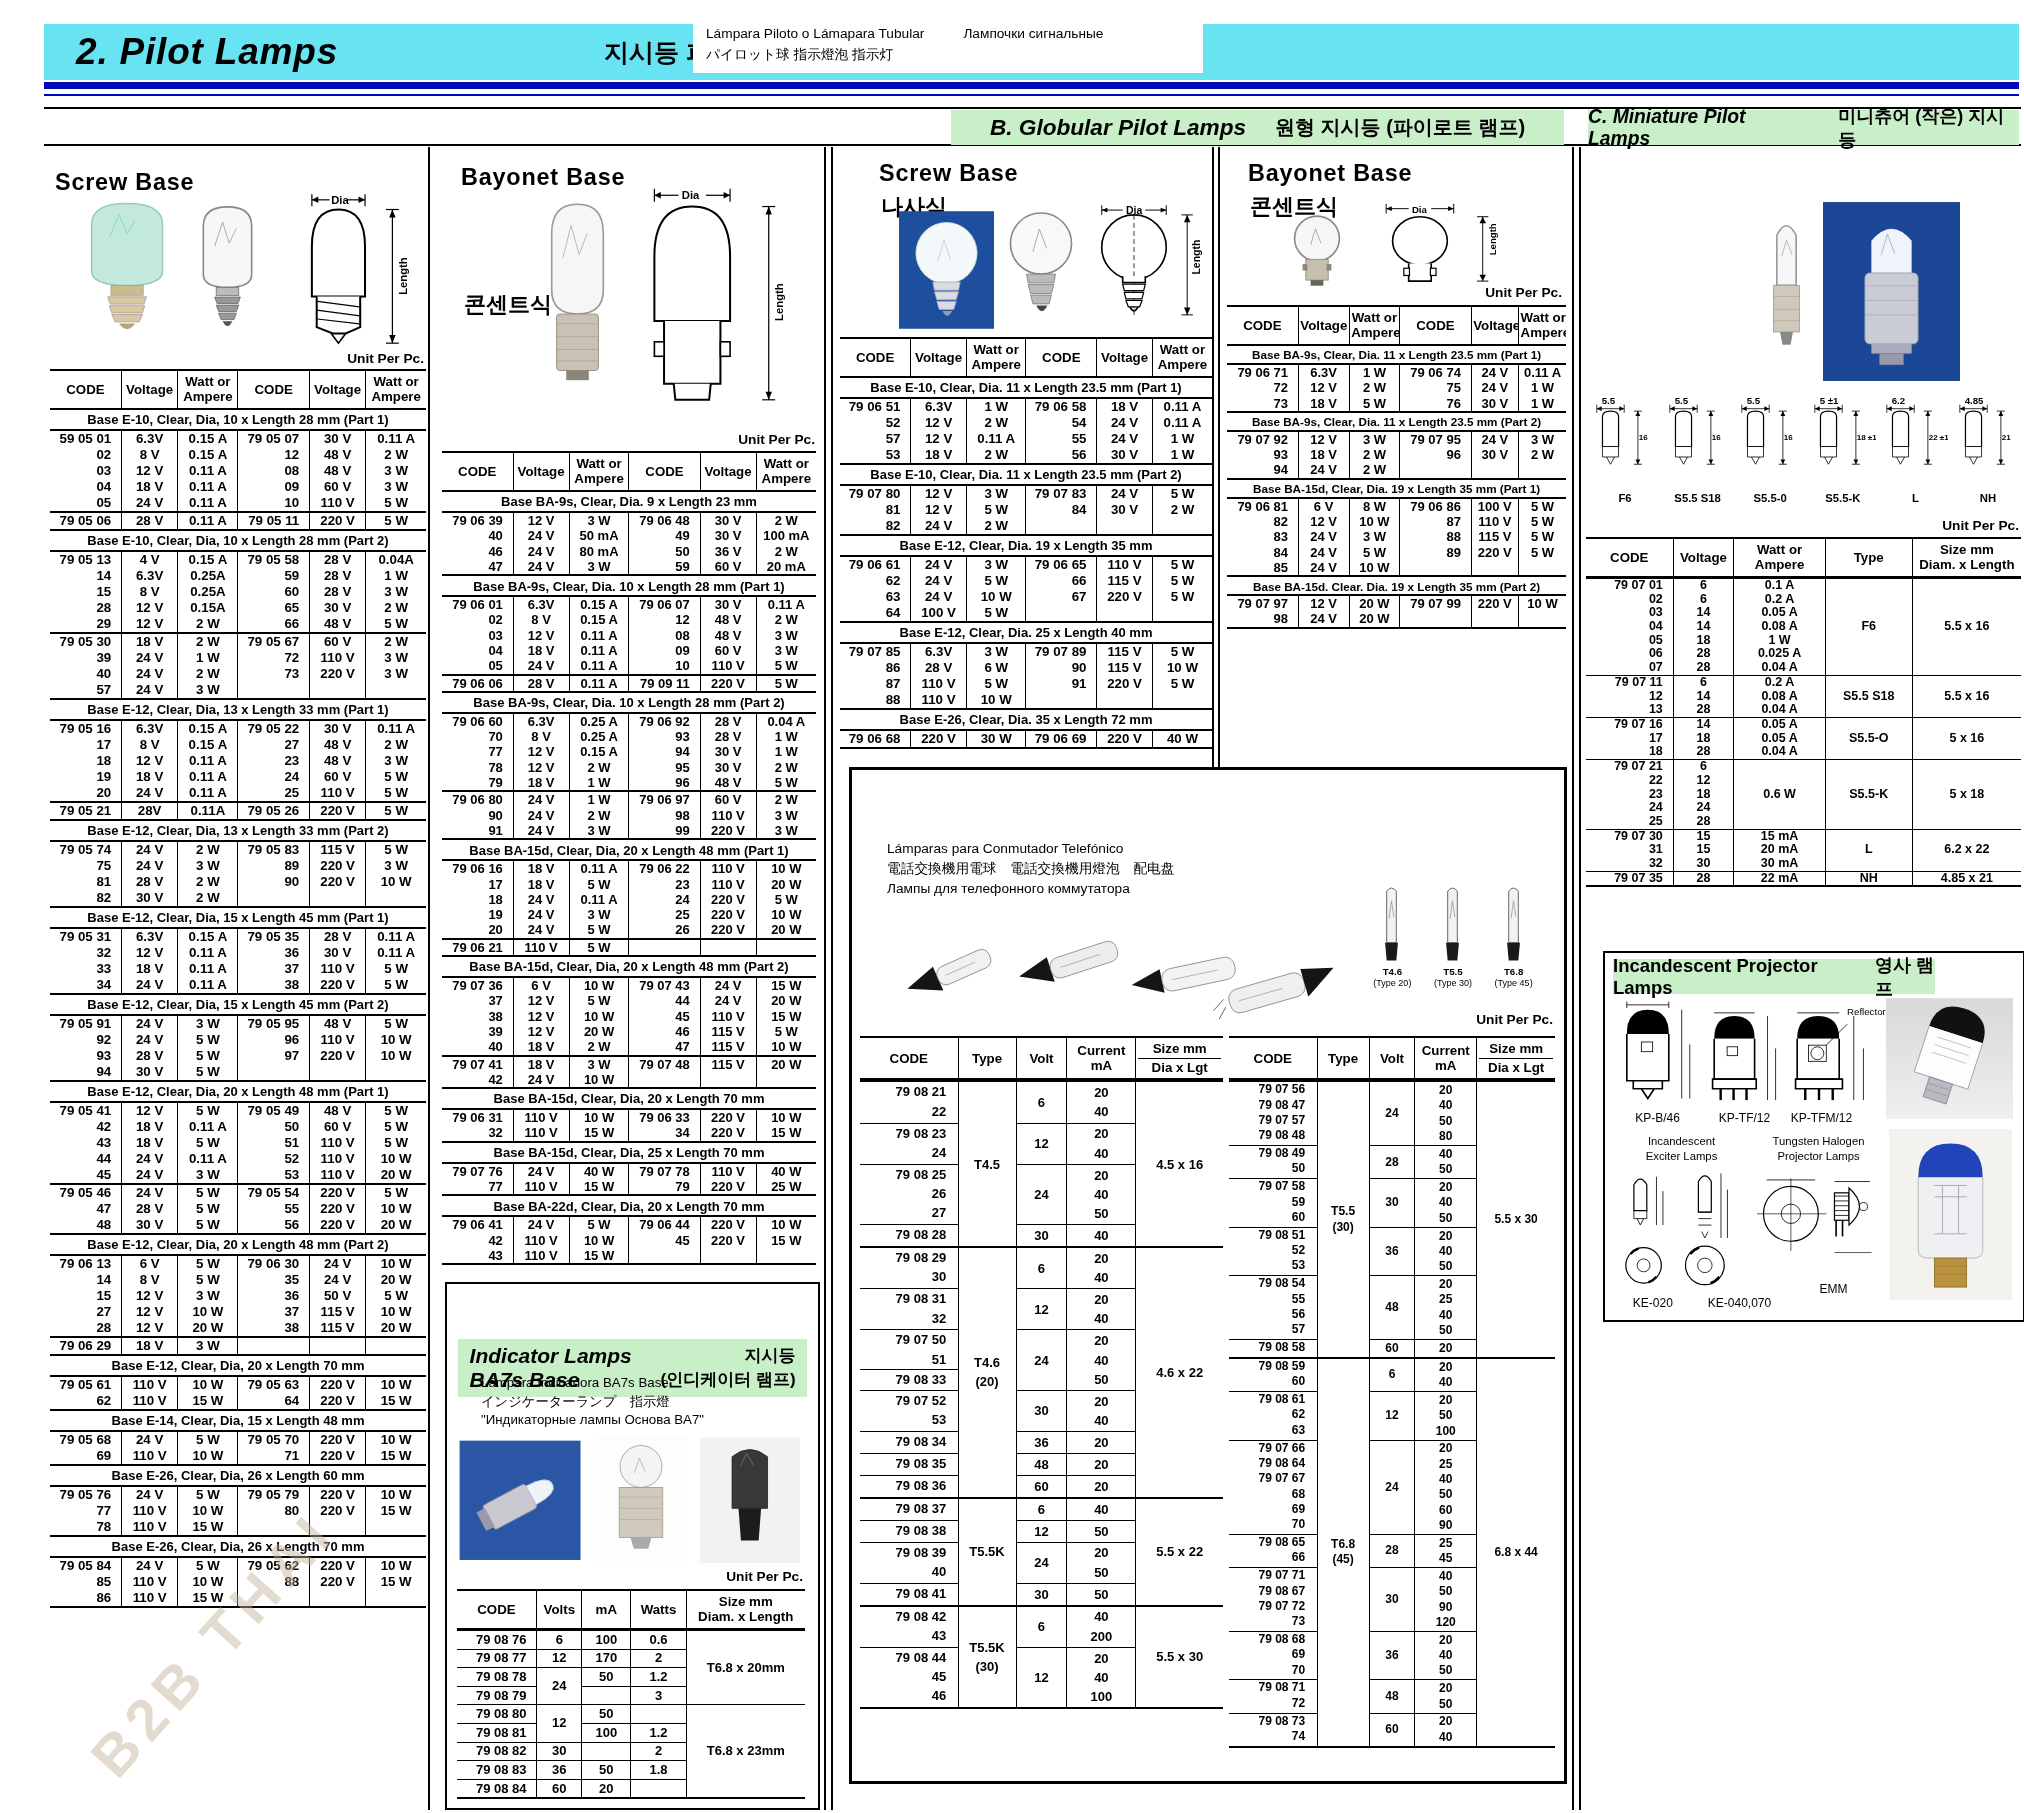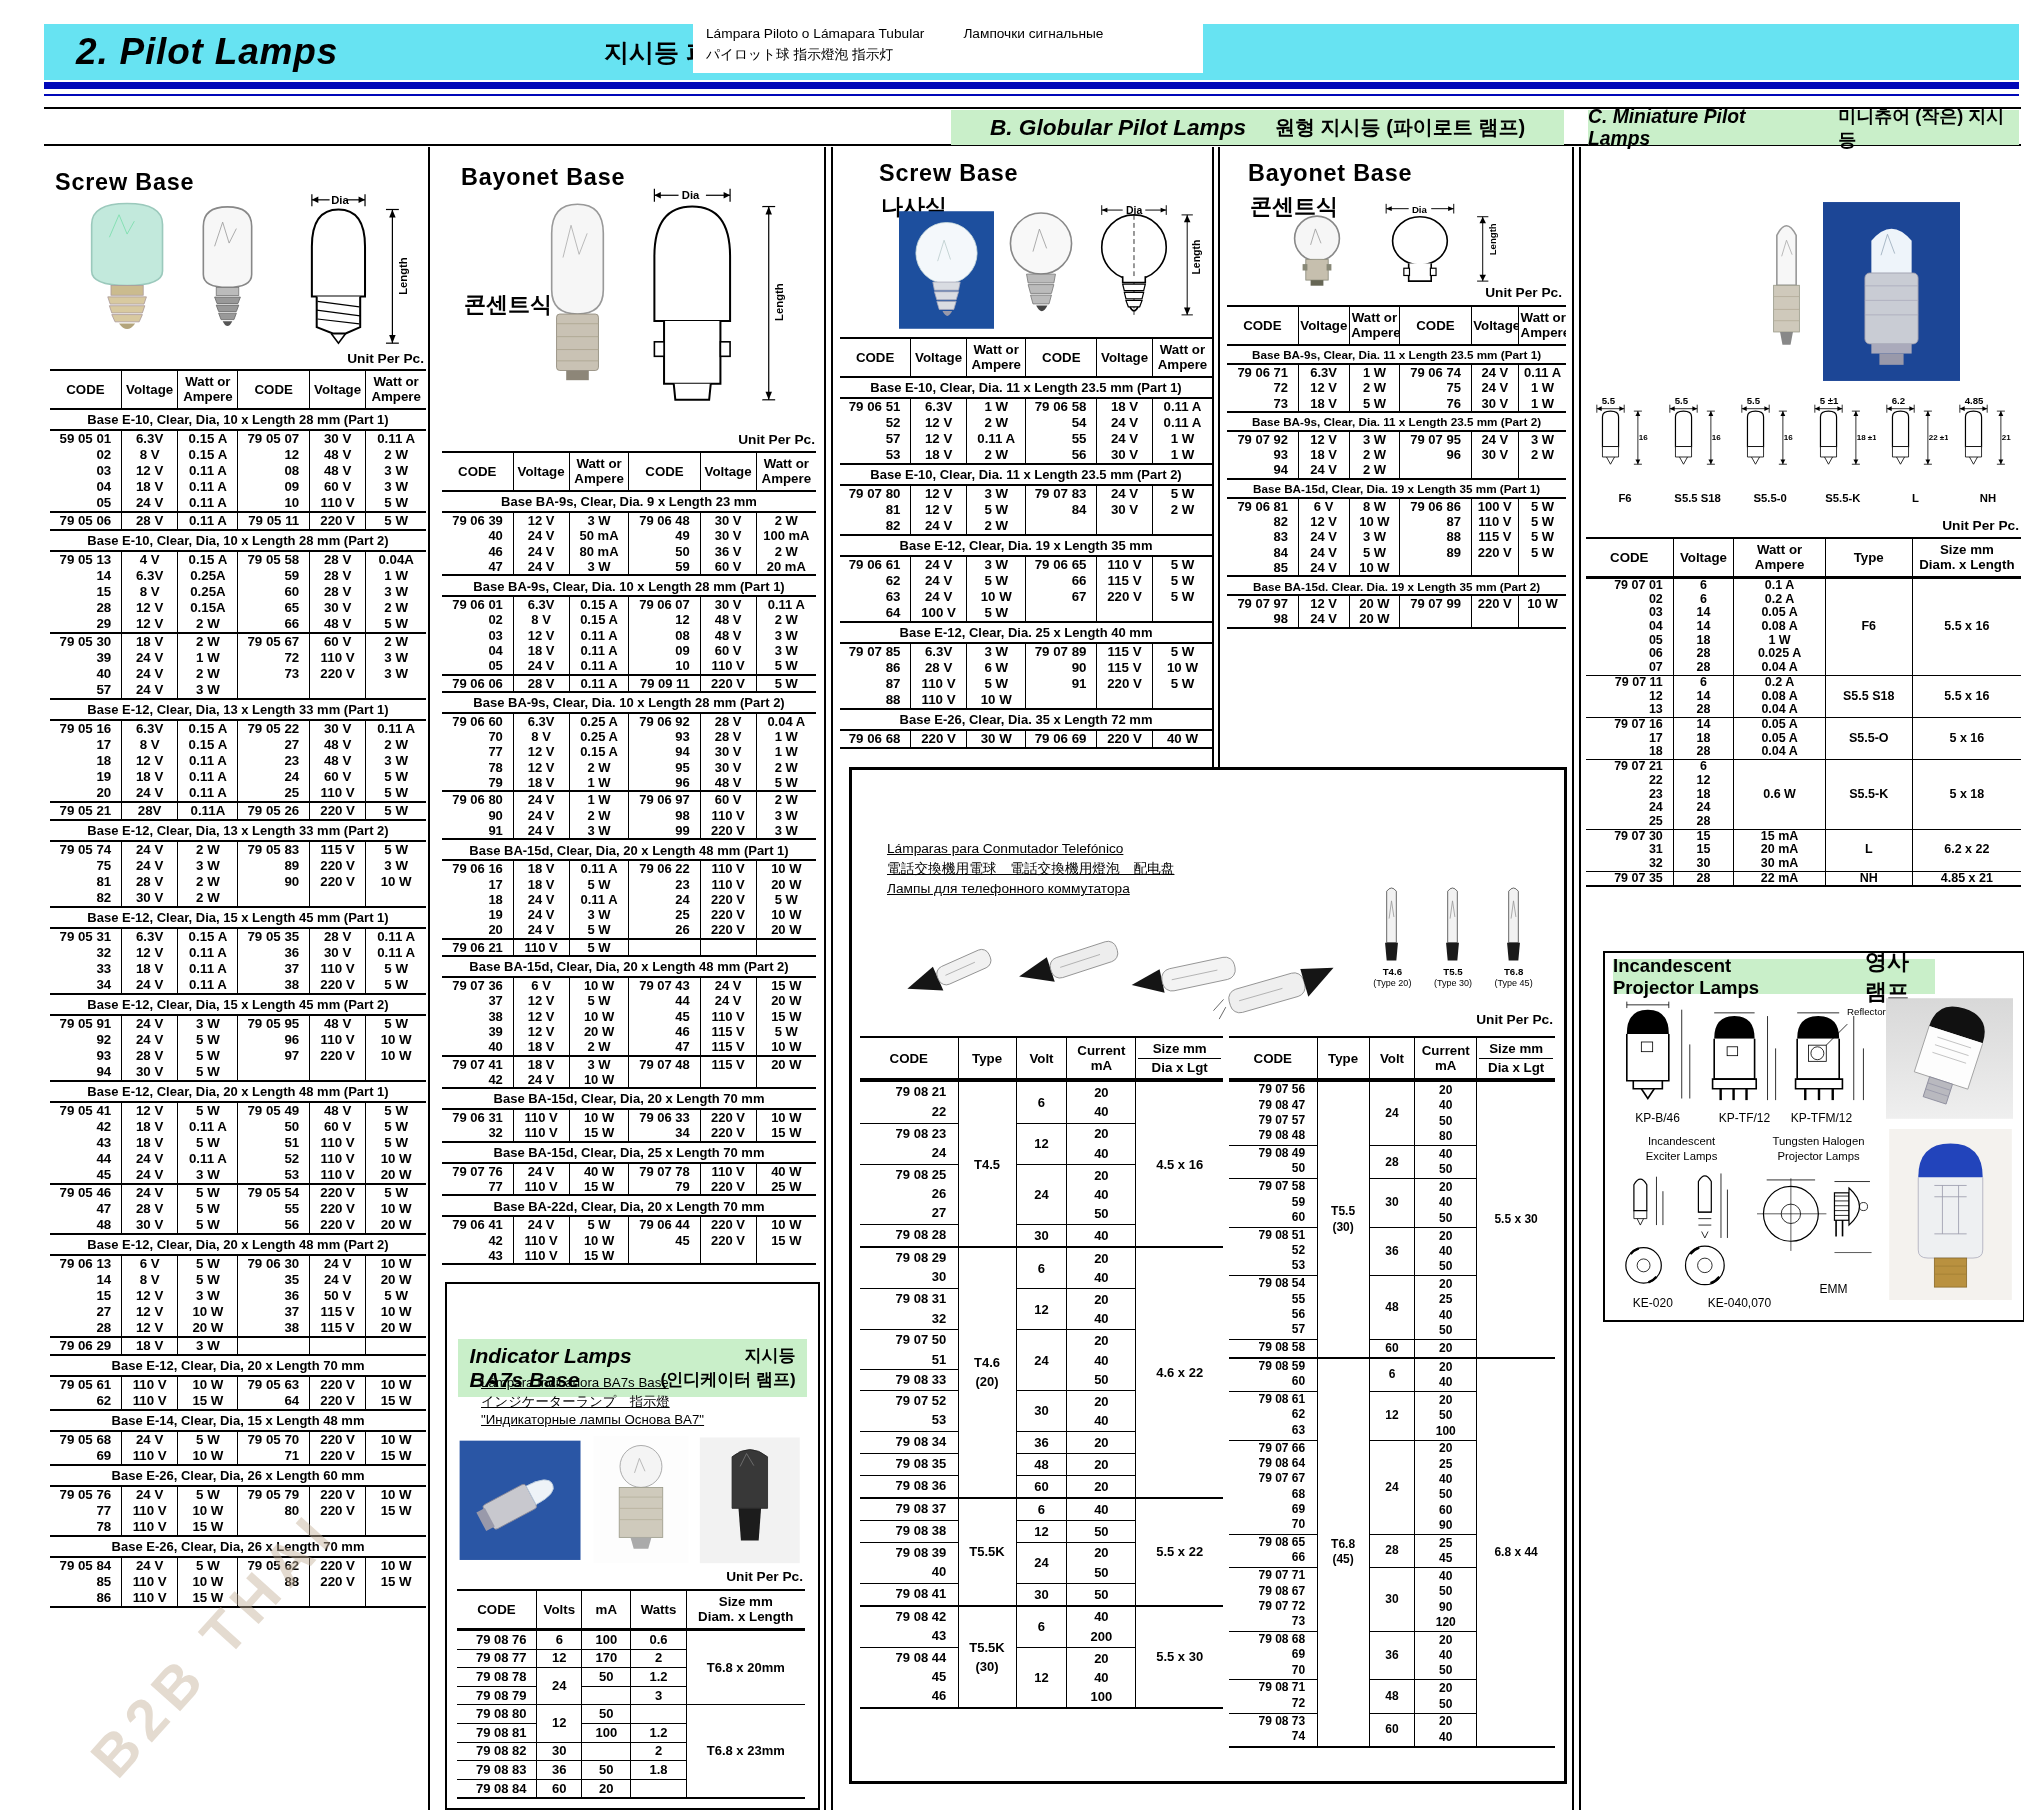--- a/index.html
+++ b/index.html
@@ -50,21 +50,21 @@
   .telR td{font-size:12px;line-height:15.3px;padding-top:0.8px;padding-bottom:0.8px;}
   .box{border:2.4px solid #000;}
   .box4{border:3.2px solid #000;}
   .minis{display:flex;justify-content:space-between;}
   .mini{text-align:center;font-weight:bold;}
   .mlab{font-size:11.3px;font-weight:bold;margin-top:1.6px;}
   .tlamps{display:flex;gap:22.6px;justify-content:center;}
   .tlamp{text-align:center;}
   .tllab{font-size:9.7px;font-weight:bold;line-height:10.5px;}
   .tllab.s{font-weight:normal;font-size:9px;}
-  .desc{font-size:13.7px;line-height:20px;font-weight:normal;text-decoration:underline;}
+  .desc{font-size:13.7px;line-height:20px;font-weight:normal;}
   .indband{background:#c9efc9;padding:4.8px 11.3px;}
   .indband .row{display:flex;justify-content:space-between;align-items:center;}
   .indband .en{font-size:21px;font-weight:bold;font-style:italic;}
   .indband .kr{font-size:17px;font-weight:bold;}
   .watermark{font-size:58px;font-weight:bold;color:rgba(195,175,150,.45);letter-spacing:8px;
              transform:rotate(-48deg);transform-origin:0 0;white-space:nowrap;}
   .caplabel{font-size:11.3px;font-weight:normal;text-align:center;line-height:14.5px;}
   .dlabel{font-size:12px;font-weight:normal;text-align:center;}
   svg{display:block;}
 </style>
@@ -2917,21 +2917,21 @@
             <td class="val">NH</td>
             <td class="val">4.85 x 21</td>
           </tr>
         </tbody>
       </table>
     </div>
 
   <div class="abs box" style="left:1603px;top:951px;width:418px;height:367px;">
     <div class="abs gband" style="left:8px;top:6.4px;width:322px;height:35px;gap:16px;">
       <span class="en" style="font-size:18.5px;font-style:normal;">Incandescent Projector Lamps</span>
-      <span class="kr" style="font-size:22px;margin-left:36px;">영사 램프</span>
+      <span class="kr" style="font-size:18px;margin-left:36px;">영사 램프</span>
     </div>
     <div class="abs" style="left:12px;top:47px;width:81px;height:109px;">
         <svg width="100%" height="100%" viewBox="0 0 100 135">
           <line x1="12" y1="6" x2="64" y2="6" stroke="#000"></line>
           <line x1="12" y1="2" x2="12" y2="10" stroke="#000"></line>
           <line x1="64" y1="2" x2="64" y2="10" stroke="#000"></line>
           <path d="M12,42 Q12,12 38,12 Q64,12 64,42 Z" fill="#000"></path>
           <path d="M12,42 L12,100 L64,100 L64,42" fill="#fff" stroke="#000" stroke-width="2"></path>
           <rect x="30" y="52" width="14" height="12" fill="none" stroke="#000"></rect>
           <path d="M20,100 h36 v10 h-36 Z" fill="#fff" stroke="#000" stroke-width="2"></path>

